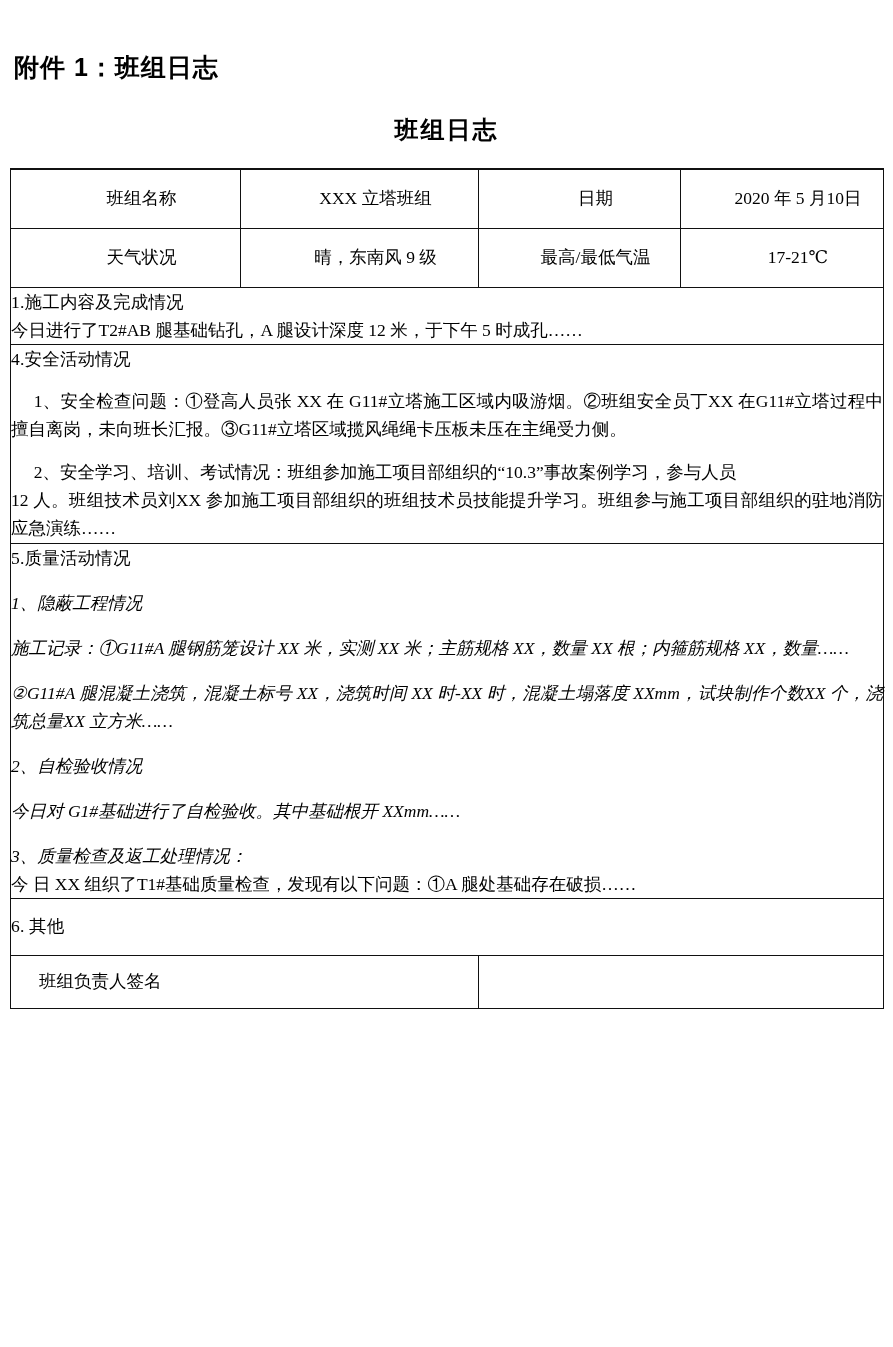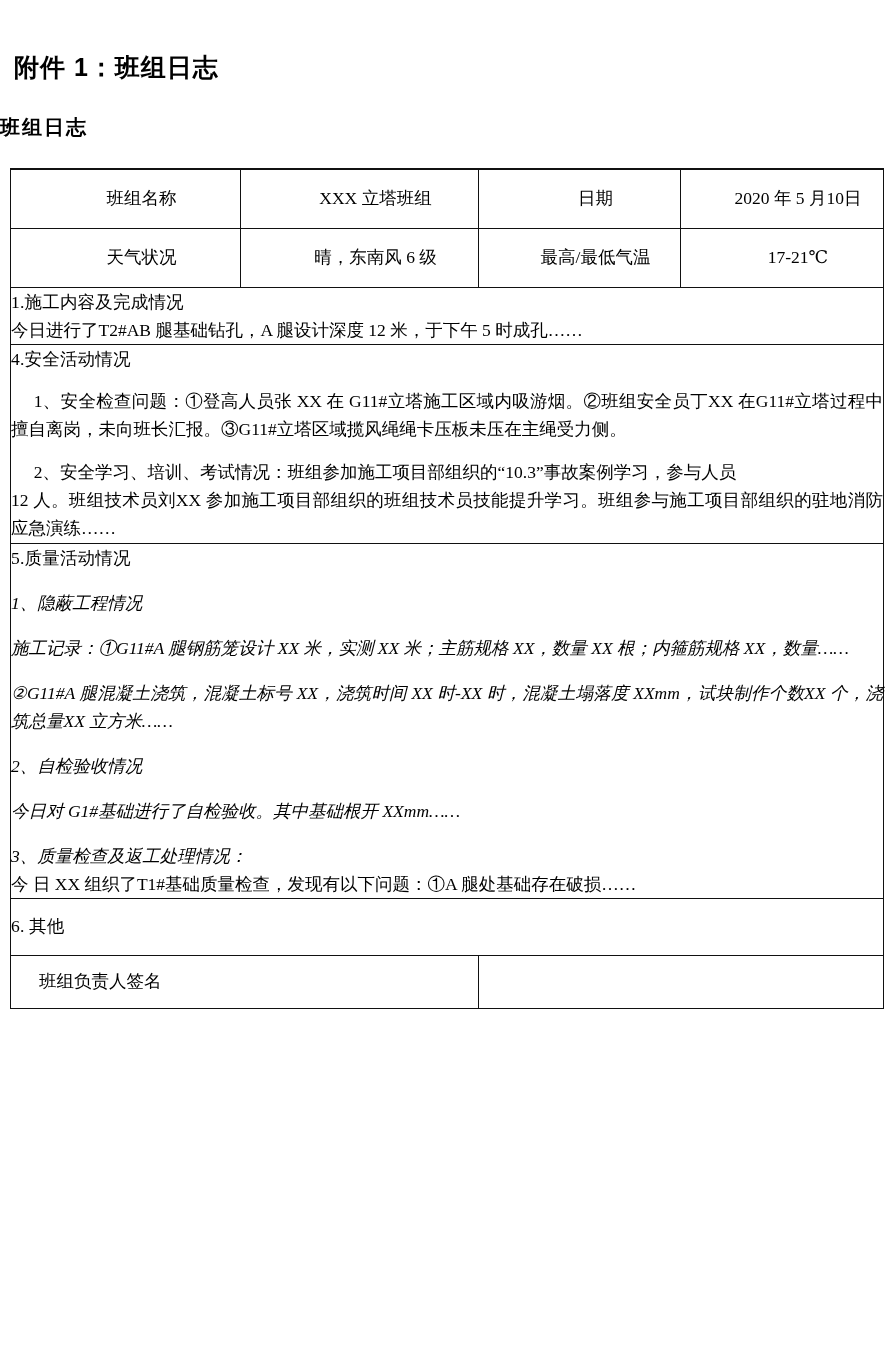--- a/index.html
+++ b/index.html
@@ -36,24 +36,24 @@
     letter-spacing: 1px;
     line-height: 1.2;
     white-space: nowrap;
   }
 
   .doc-title {
     position: absolute;
     left: 0;
     top: 70px;
     width: 893px;
-    text-align: left;
+    text-align: center;
     font-family: "Liberation Sans", "DejaVu Sans", sans-serif;
     font-weight: bold;
-    font-size: 20px;
+    font-size: 24px;
     letter-spacing: 2px;
   }
 
   
   .log-table {
     position: absolute;
     left: 10px;
     top: 124px;
     width: 873px;
     border-collapse: collapse;
@@ -174,21 +174,21 @@
 
       <tr class="info-row outer-top">
         <td class="cell-pad label-cell">班组名称</td>
         <td class="cell-pad value-cell">XXX 立塔班组</td>
         <td class="cell-pad label-cell">日期</td>
         <td class="cell-pad value-cell">2020 年 5 月10日</td>
       </tr>
 
       <tr class="info-row">
         <td class="cell-pad label-cell">天气状况</td>
-        <td class="cell-pad value-cell">晴，东南风 6 级</td>
+        <td class="cell-pad value-cell">晴，东南风 9 级</td>
         <td class="cell-pad label-cell">最高/最低气温</td>
         <td class="cell-pad value-cell">17-21℃</td>
       </tr>
 
       <tr>
         <td class="sec-cell" colspan="4">
           <p class="sec-title">1.施工内容及完成情况</p>
           <p>今日进行了T2#AB 腿基础钻孔，A 腿设计深度 12 米，于下午 5 时成孔……</p>
         </td>
       </tr>

